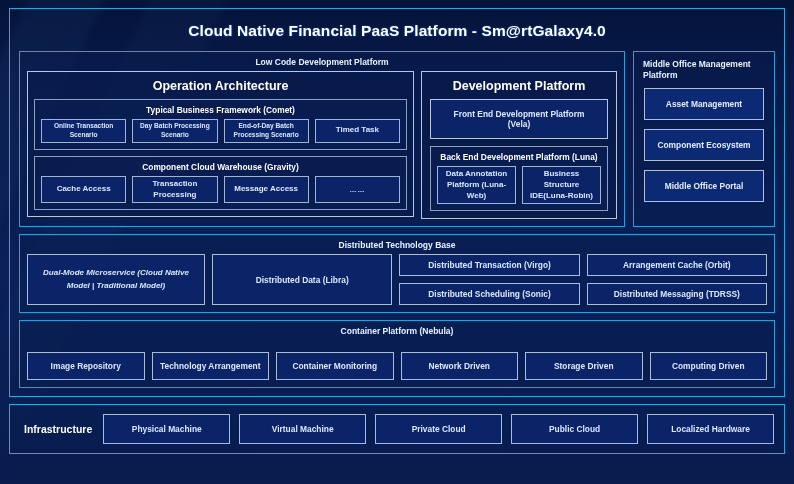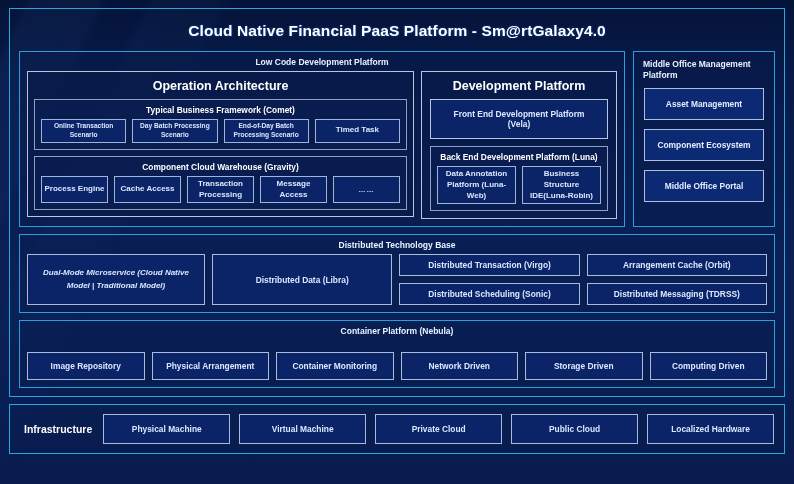--- a/index.html
+++ b/index.html
@@ -310,21 +310,20 @@
                   <div class="chip">Online Transaction Scenario</div>
                   <div class="chip">Day Batch Processing Scenario</div>
                   <div class="chip">End-of-Day Batch Processing Scenario</div>
                   <div class="chip lg">Timed Task</div>
                 </div>
               </div>
 
               <div class="inner-block">
                 <div class="inner-block-title">Component Cloud Warehouse (Gravity)</div>
                 <div class="chips">
-                  <div class="chip lg tall">Process Engine</div>
                   <div class="chip lg tall">Cache Access</div>
                   <div class="chip lg tall">Transaction Processing</div>
                   <div class="chip lg tall">Message Access</div>
                   <div class="chip dots tall">……</div>
                 </div>
               </div>
             </div>
 
             <div class="subgroup" style="flex:0 0 196px;">
               <div class="subgroup-title">Development Platform</div>
@@ -373,21 +372,21 @@
           </div>
         </div>
       </div>
 
       <div class="stack-gap"></div>
 
       <div class="panel">
         <div class="panel-head">Container Platform (Nebula)</div>
         <div class="cp-body">
           <div class="cp-cell">Image Repository</div>
-          <div class="cp-cell">Physical Arrangement</div>
+          <div class="cp-cell">Technology Arrangement</div>
           <div class="cp-cell">Container Monitoring</div>
           <div class="cp-cell">Network Driven</div>
           <div class="cp-cell">Storage Driven</div>
           <div class="cp-cell">Computing Driven</div>
         </div>
       </div>
 
     </div>
   </div>
 

